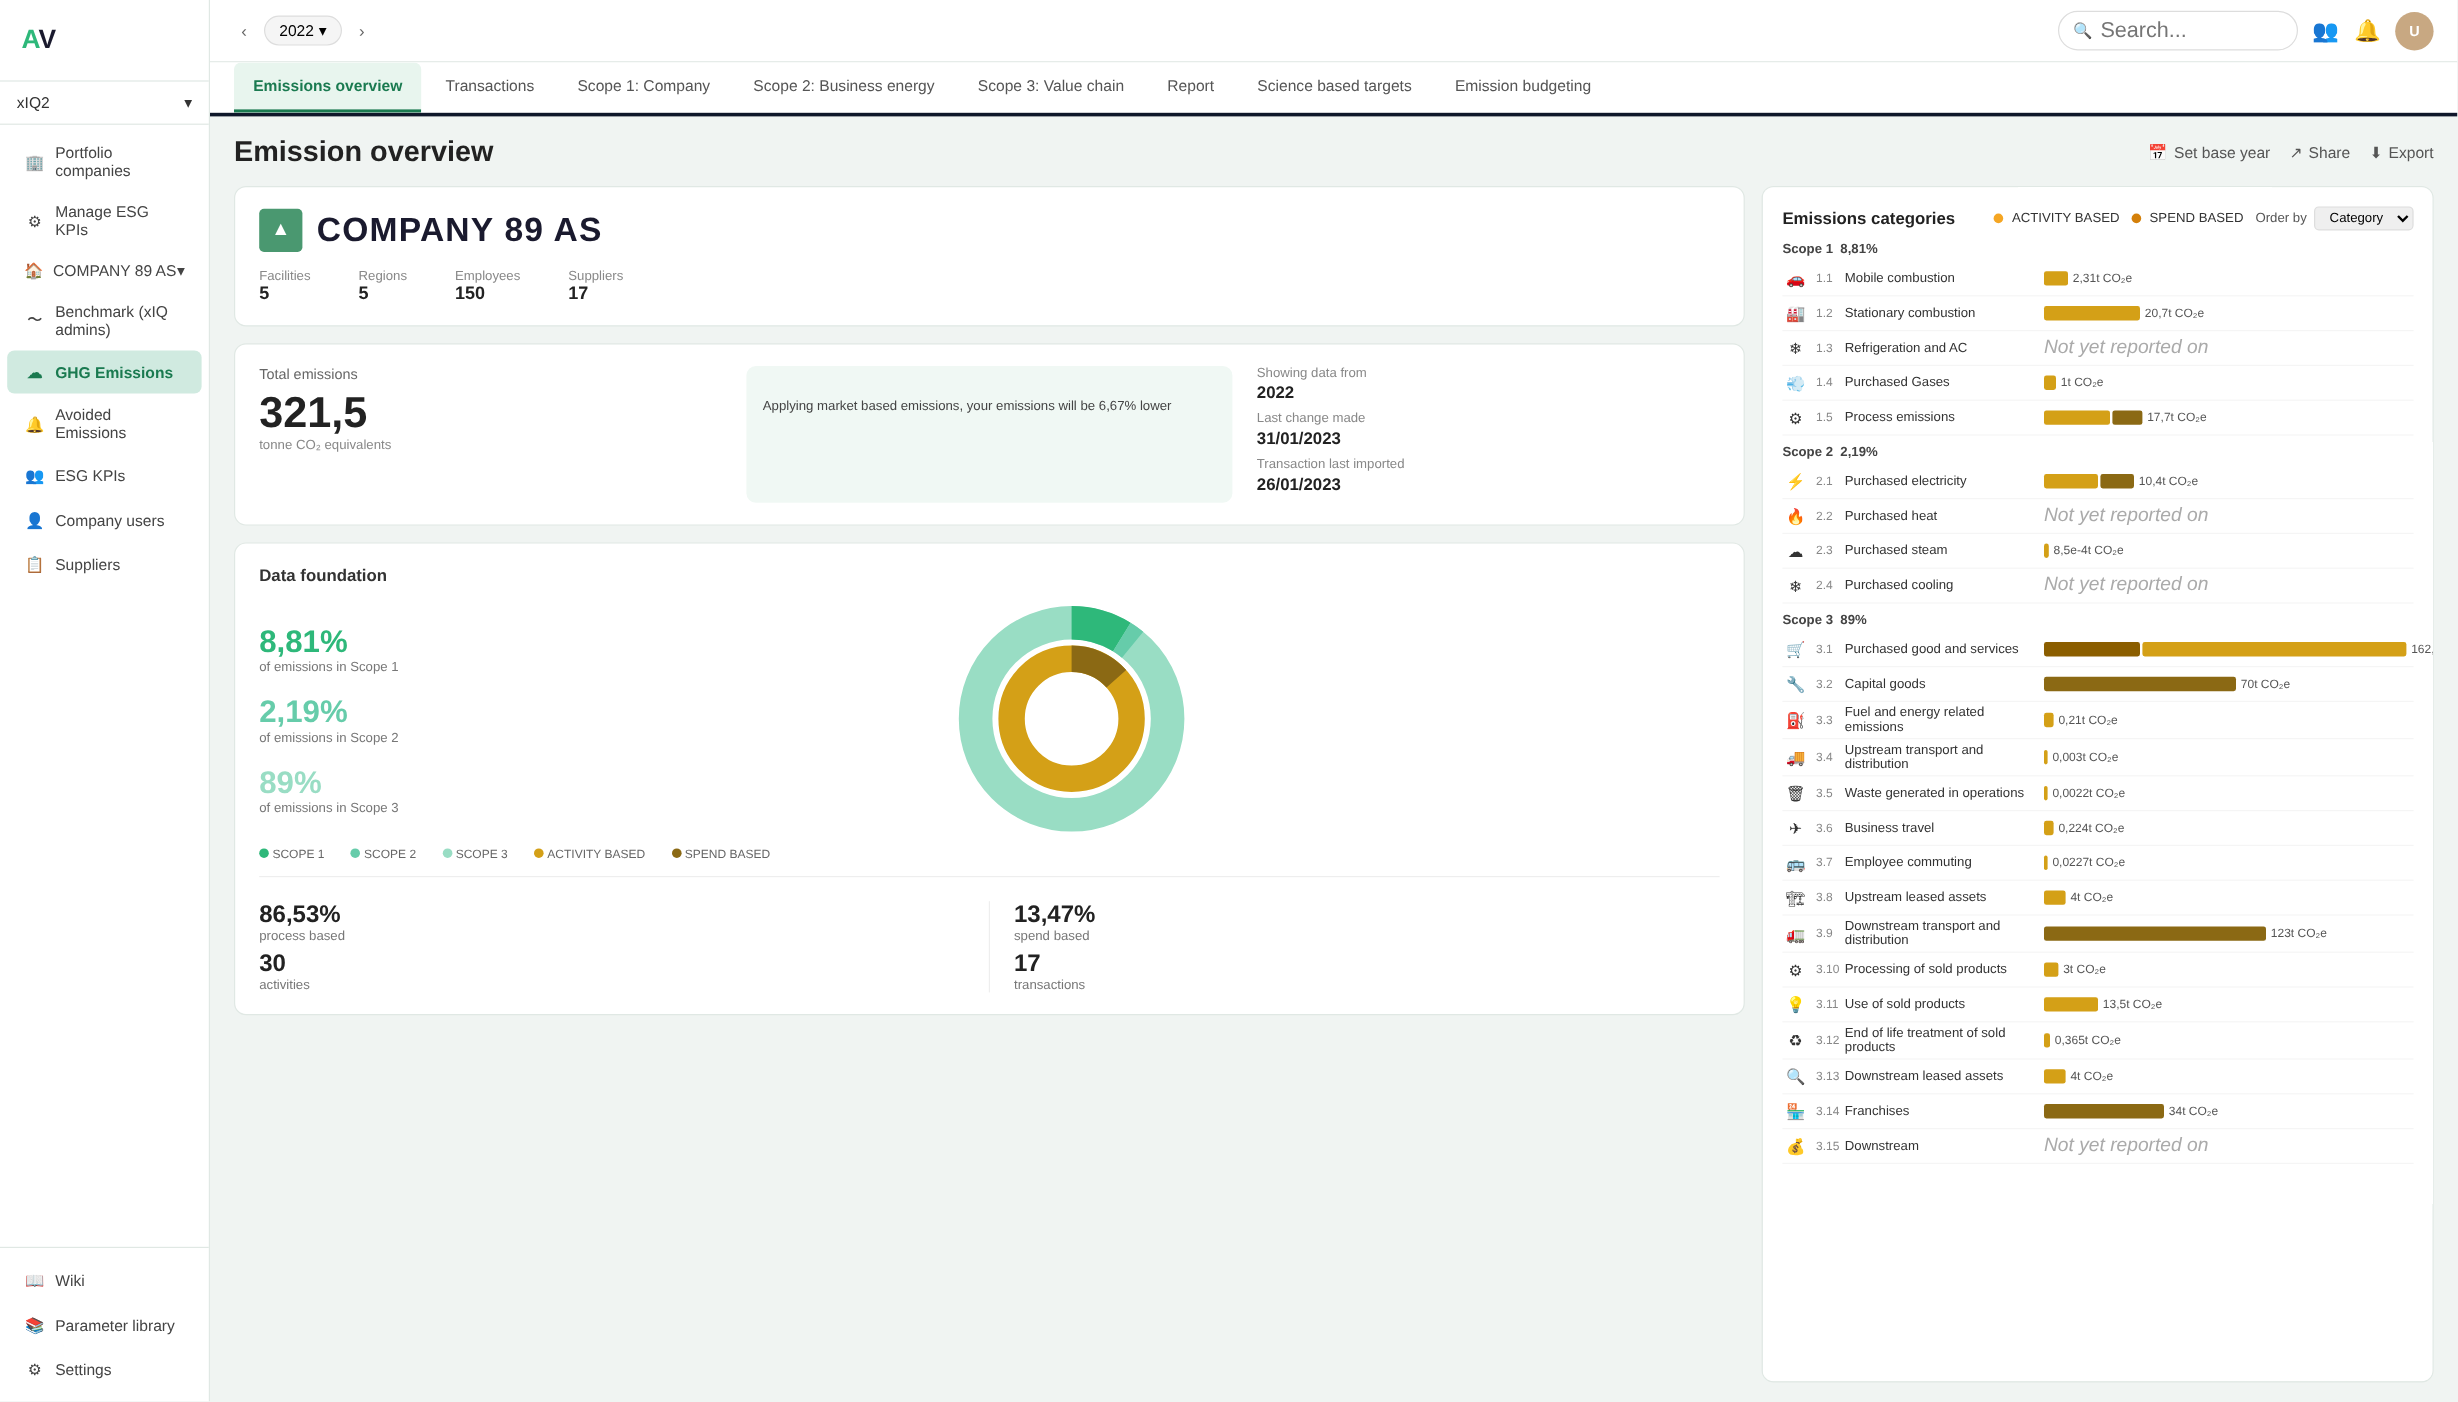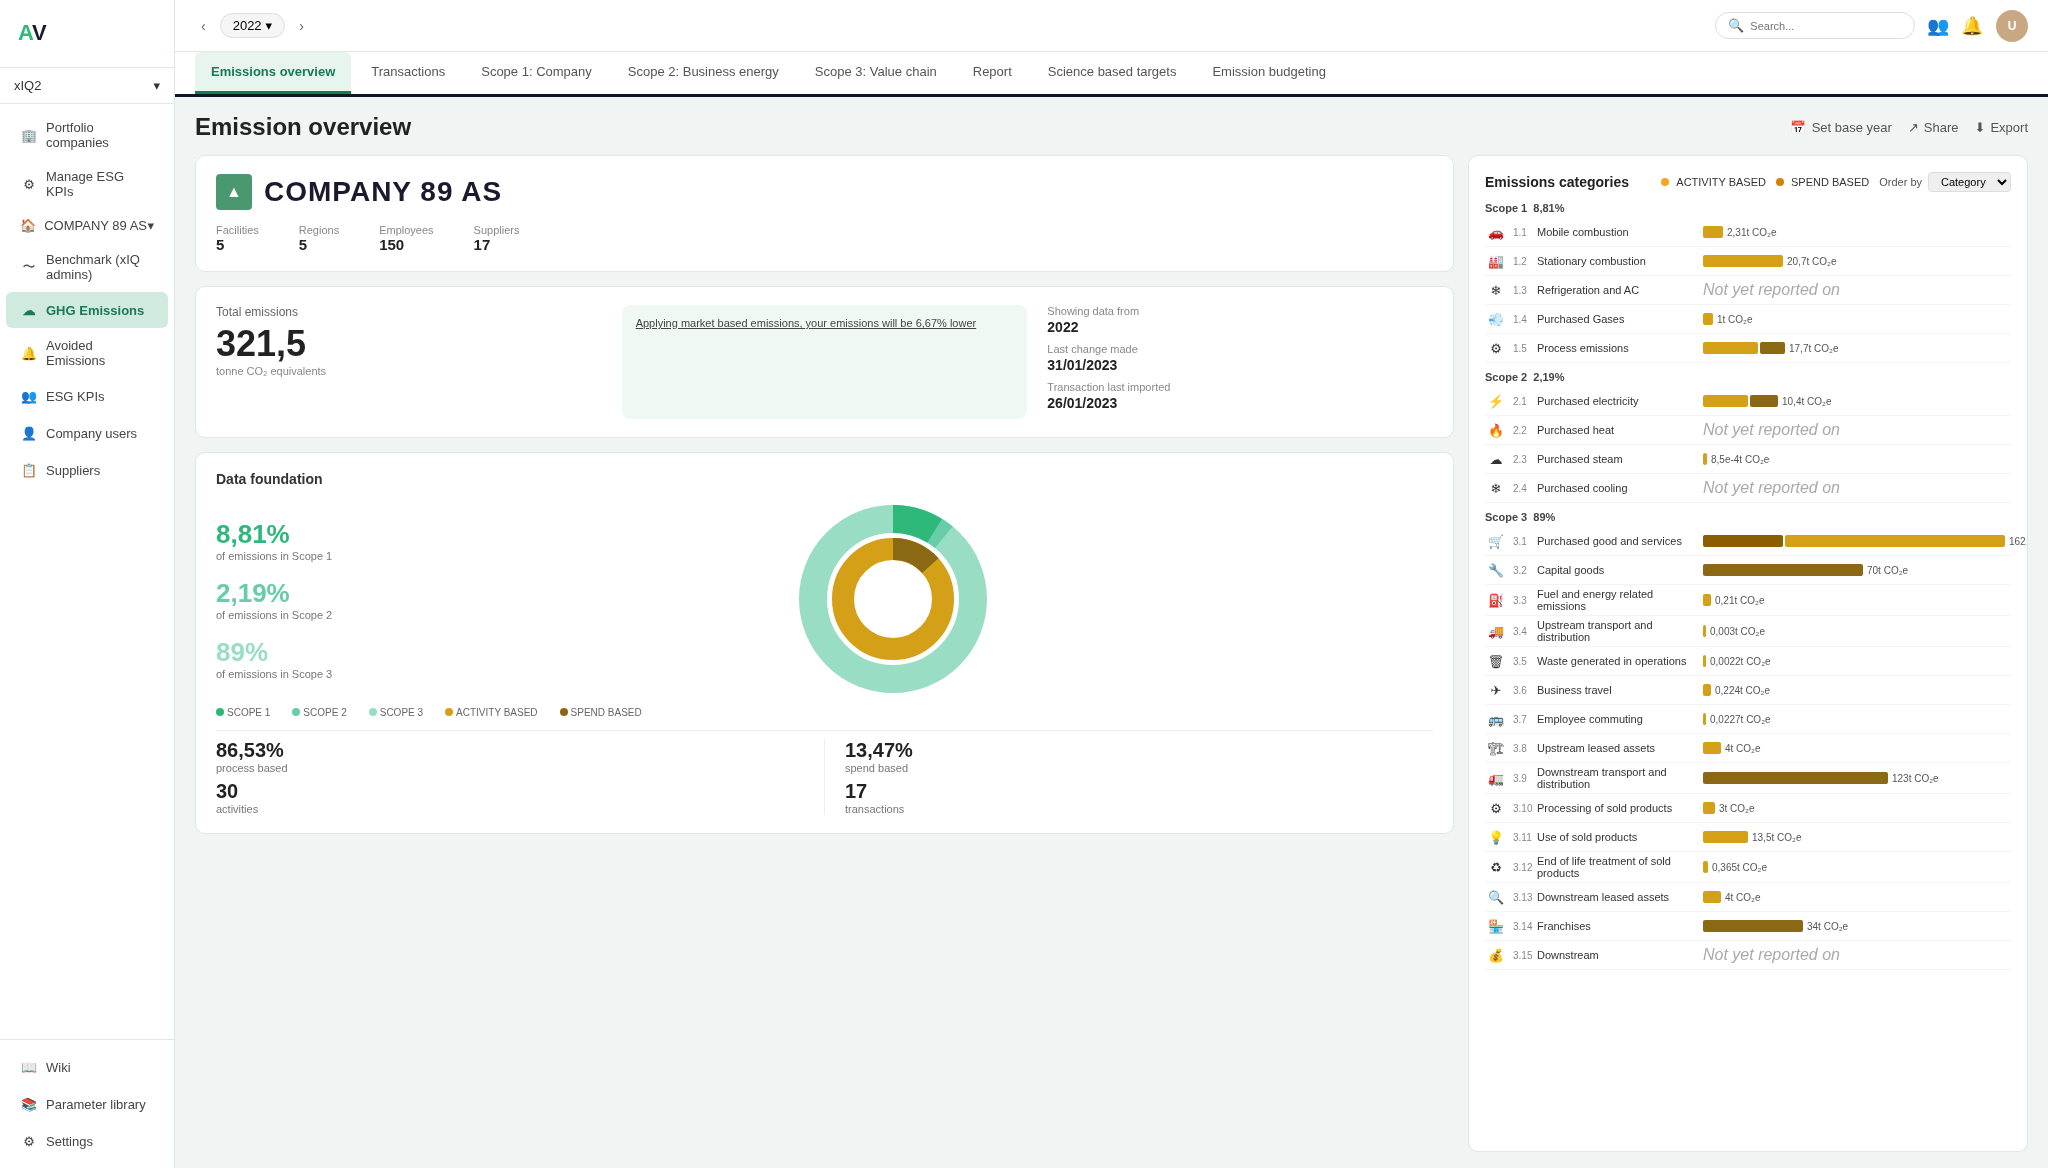--- a/index.html
+++ b/index.html
@@ -21,21 +21,21 @@
     
     .main { flex: 1; display: flex; flex-direction: column; overflow: hidden; }
 
     
     .topbar { background: #fff; border-bottom: 1px solid #e0e8e4; display: flex; align-items: center; justify-content: space-between; padding: 8px 20px; height: 52px; }
     .topbar-left { display: flex; align-items: center; gap: 8px; }
     .year-btn { background: #f5f5f5; border: 1px solid #ddd; border-radius: 16px; padding: 4px 12px; cursor: pointer; display: flex; align-items: center; gap: 4px; font-size: 13px; }
     .nav-arrow { background: none; border: none; cursor: pointer; color: #666; font-size: 14px; padding: 2px 6px; }
     .topbar-right { display: flex; align-items: center; gap: 12px; }
     .search-box { display: flex; align-items: center; border: 1px solid #ddd; border-radius: 20px; padding: 5px 12px; background: #fff; width: 200px; gap: 6px; }
-    .search-box input { border: none; outline: none; font-size: 11px; width: 100%; }
+    .search-box input { border: none; outline: none; font-size: 18px; width: 100%; }
     .avatar { width: 32px; height: 32px; border-radius: 50%; background: #c8a882; display: flex; align-items: center; justify-content: center; color: #fff; font-size: 12px; font-weight: bold; }
 
     
     .tab-nav { background: #fff; border-bottom: 3px solid #0f172a; padding: 0 20px; display: flex; gap: 4px; overflow-x: auto; }
     .tab-item { padding: 12px 16px; cursor: pointer; font-size: 13px; color: #555; white-space: nowrap; border-bottom: 3px solid transparent; }
     .tab-item.active { color: #1a7a50; border-bottom-color: #1a7a50; background: #e8f5ee; border-radius: 6px 6px 0 0; font-weight: 600; }
 
     
     .content { flex: 1; overflow-y: auto; padding: 16px 20px; display: flex; flex-direction: column; gap: 14px; }
     .page-header { display: flex; align-items: center; justify-content: space-between; }
@@ -55,39 +55,39 @@
     .company-stats { display: flex; gap: 40px; }
     .stat-item label { font-size: 11px; color: #888; display: block; }
     .stat-item span { font-size: 15px; font-weight: 600; color: #222; }
 
     
     .emissions-summary { background: #fff; border-radius: 10px; padding: 18px 20px; border: 1px solid #e0e8e4; display: grid; grid-template-columns: 1fr 1fr 1fr; gap: 0; }
     .emissions-total { }
     .emissions-label { font-size: 12px; color: #666; margin-bottom: 4px; }
     .emissions-value { font-size: 36px; font-weight: 700; color: #222; }
     .emissions-unit { font-size: 11px; color: #888; }
-    .emissions-market { background: #f0f8f4; border-radius: 8px; padding: 12px 14px; font-size: 11px; color: #444; text-decoration: underline; }
+    .emissions-market { background: #f0f8f4; border-radius: 8px; padding: 28px 14px; font-size: 11px; color: #444; }
     .emissions-date { padding: 0 0 0 20px; }
     .emissions-date .date-label { font-size: 11px; color: #888; margin-bottom: 2px; }
     .emissions-date .date-value { font-size: 14px; font-weight: 600; color: #222; margin-bottom: 8px; }
 
     
     .data-foundation { background: #fff; border-radius: 10px; padding: 18px 20px; border: 1px solid #e0e8e4; }
     .df-title { font-size: 14px; font-weight: 600; color: #333; margin-bottom: 12px; }
     .df-content { display: flex; gap: 20px; align-items: center; }
     .df-stats { display: flex; flex-direction: column; gap: 16px; }
     .df-stat .pct { font-size: 26px; font-weight: 700; }
     .df-stat .pct.scope1 { color: #2eb87a; }
     .df-stat .pct.scope2 { color: #66ccaa; }
     .df-stat .pct.scope3 { color: #99ddc4; }
     .df-stat .sub { font-size: 11px; color: #777; }
     .donut-container { flex: 1; display: flex; justify-content: center; align-items: center; }
     .df-legend { font-size: 10px; color: #666; display: flex; gap: 22px; flex-wrap: wrap; margin-top: 8px; }
     .legend-dot { display: inline-block; width: 8px; height: 8px; border-radius: 50%; margin-right: 3px; }
-    .df-bottom { display: flex; gap: 0; margin-top: 12px; border-top: 1px solid #eee; padding-top: 8px; }
+    .df-bottom { display: flex; gap: 0; margin-top: 12px; border-top: 1px solid #eee; padding-top: 20px; }
     .df-bottom-stat { flex: 1; }
     .df-bottom-stat:first-child { border-right: 1px solid #eee; padding-right: 20px; }
     .df-bottom-stat:last-child { padding-left: 20px; }
     .df-bottom-pct { font-size: 20px; font-weight: 700; color: #222; }
     .df-bottom-label { font-size: 11px; color: #777; }
     .df-bottom-count { font-size: 20px; font-weight: 700; color: #222; margin-top: 6px; }
     .df-bottom-sublabel { font-size: 11px; color: #777; }
 
     
     .right-col { background: #fff; border-radius: 10px; padding: 16px; border: 1px solid #e0e8e4; overflow-y: auto; max-height: calc(100vh - 140px); }

